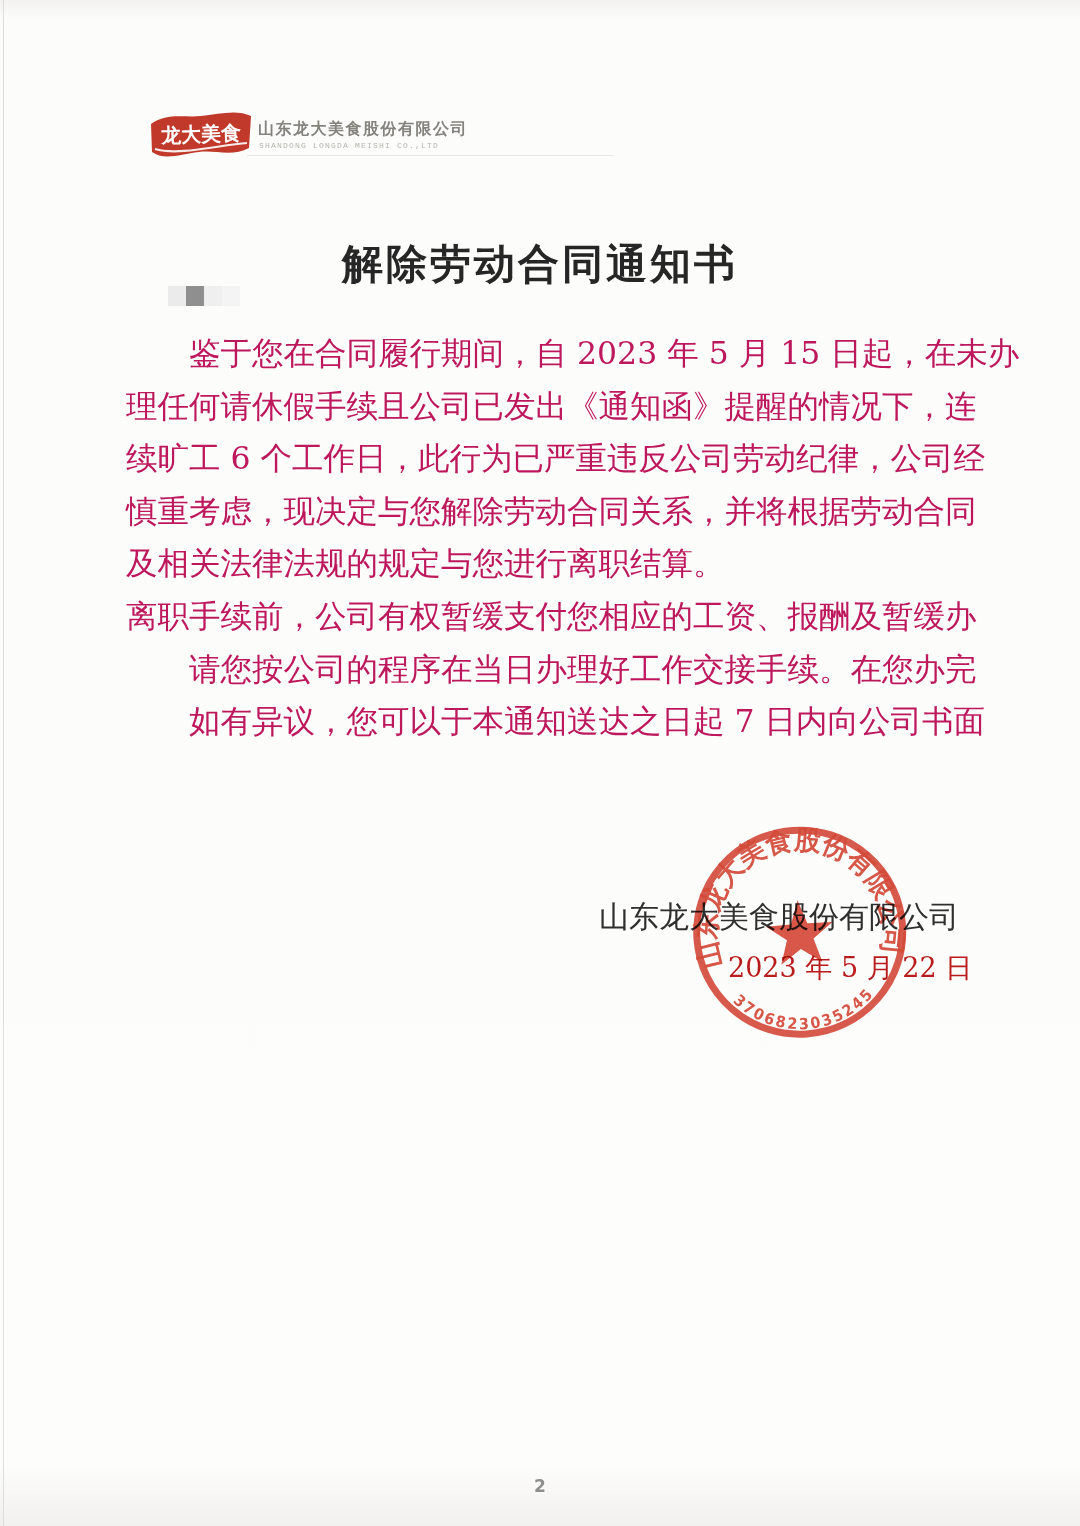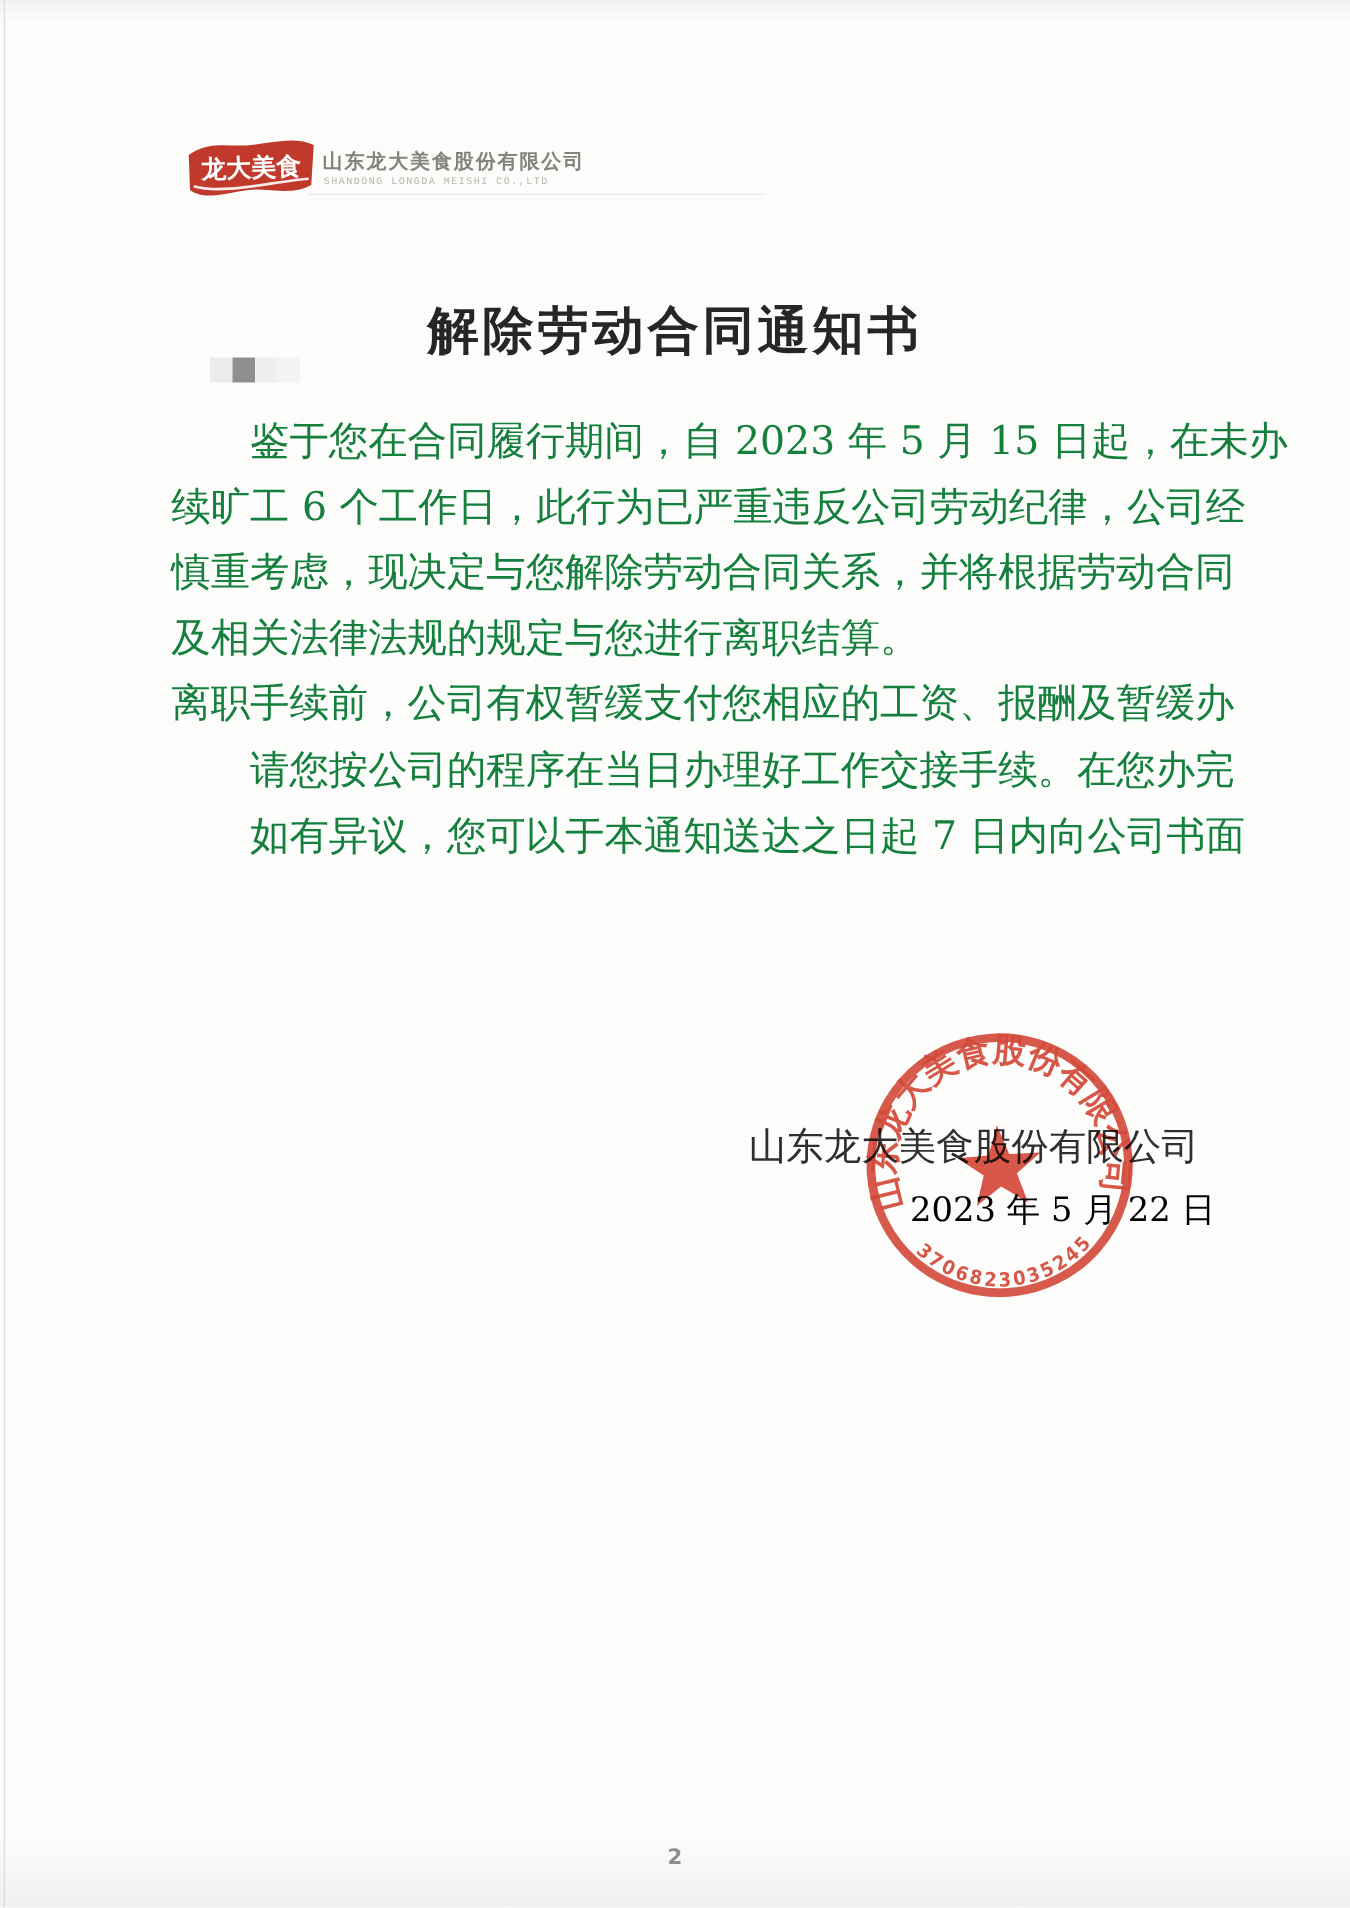--- a/index.html
+++ b/index.html
@@ -25,34 +25,34 @@
   
   .doc-title{
     position:absolute;left:0;top:210px;width:1080px;text-align:center;
     font-size:41px;font-weight:bold;color:#262626;letter-spacing:3px;
   }
   
   .redaction{position:absolute;left:168px;top:286px;width:72px;height:20px;display:flex;}
   .redaction div{width:18px;height:20px;}
   
   .body-text{
-    position:absolute;left:137px;top:327px;width:840px;
-    font-size:31.5px;line-height:52.6px;color:#15803d;
+    position:absolute;left:126px;top:327px;width:840px;
+    font-size:31.5px;line-height:52.6px;color:#be185d;
   }
   .line{text-align:justify;text-align-last:justify;white-space:nowrap;}
   .line.indent{padding-left:63px;}
   .line.endline{text-align-last:left;}
   
   .sig-company{
     position:absolute;left:599px;top:897px;width:355px;
     font-size:30px;color:#2f2f2f;text-align:justify;text-align-last:justify;white-space:nowrap;
   }
   .sig-date{
     position:absolute;left:728px;top:950px;width:216px;
-    font-size:27px;color:#000000;text-align:justify;text-align-last:justify;white-space:nowrap;
+    font-size:27px;color:#b91c1c;text-align:justify;text-align-last:justify;white-space:nowrap;
   }
   
   .seal{
     position:absolute;left:676px;top:815px;width:252px;height:242px;
     mix-blend-mode:multiply;opacity:.92;transform:rotate(-4deg);
   }
   
   .page-num{
     position:absolute;left:0;top:1476px;width:1080px;text-align:center;
     font-family:"DejaVu Sans","Liberation Sans",sans-serif;
@@ -80,20 +80,21 @@
 
   <div class="redaction">
     <div style="background:#ebebeb"></div>
     <div style="background:#8f8f8f"></div>
     <div style="background:#efefef"></div>
     <div style="background:#f4f4f4"></div>
   </div>
 
   <div class="body-text">
     <div class="line indent">鉴于您在合同履行期间，自 2023 年 5 月 15 日起，在未办</div>
+    <div class="line">理任何请休假手续且公司已发出《通知函》提醒的情况下，连</div>
     <div class="line">续旷工 6 个工作日，此行为已严重违反公司劳动纪律，公司经</div>
     <div class="line">慎重考虑，现决定与您解除劳动合同关系，并将根据劳动合同</div>
     <div class="line endline">及相关法律法规的规定与您进行离职结算。</div>
     <div class="line">离职手续前，公司有权暂缓支付您相应的工资、报酬及暂缓办</div>
     <div class="line indent">请您按公司的程序在当日办理好工作交接手续。在您办完</div>
     <div class="line indent">如有异议，您可以于本通知送达之日起 7 日内向公司书面</div>
   </div>
 
   <div class="sig-company">山东龙大美食股份有限公司</div>
   <div class="sig-date">2023 年 5 月 22 日</div>

